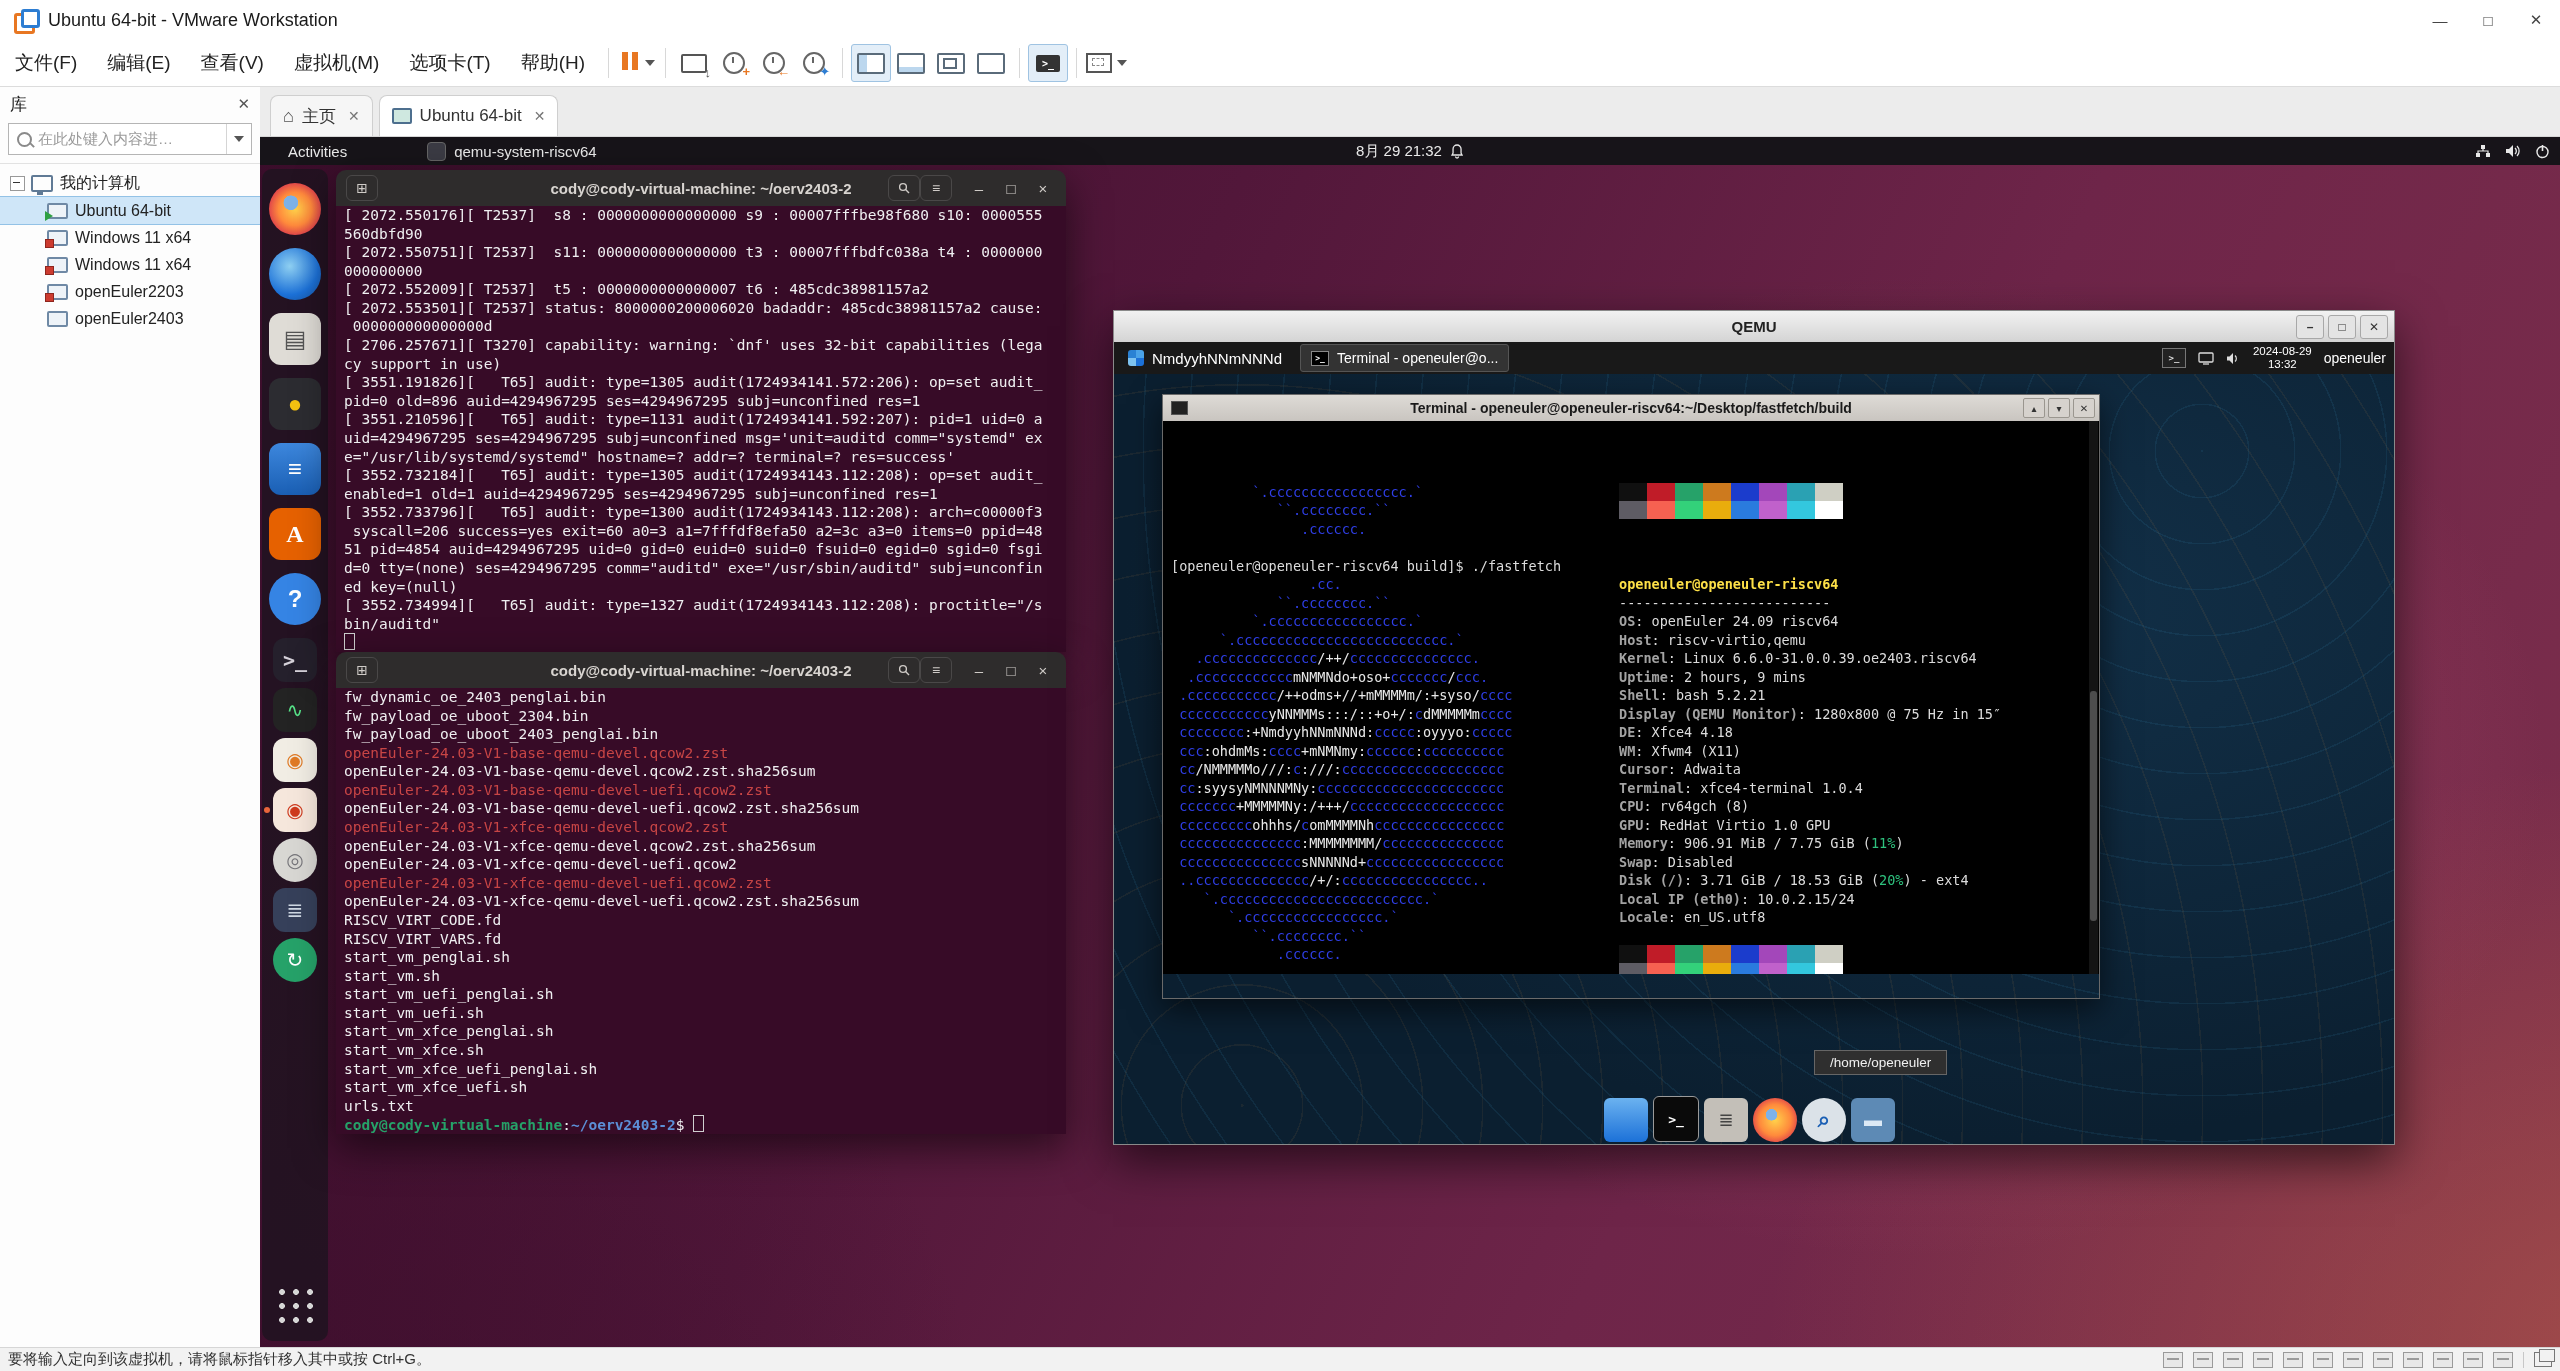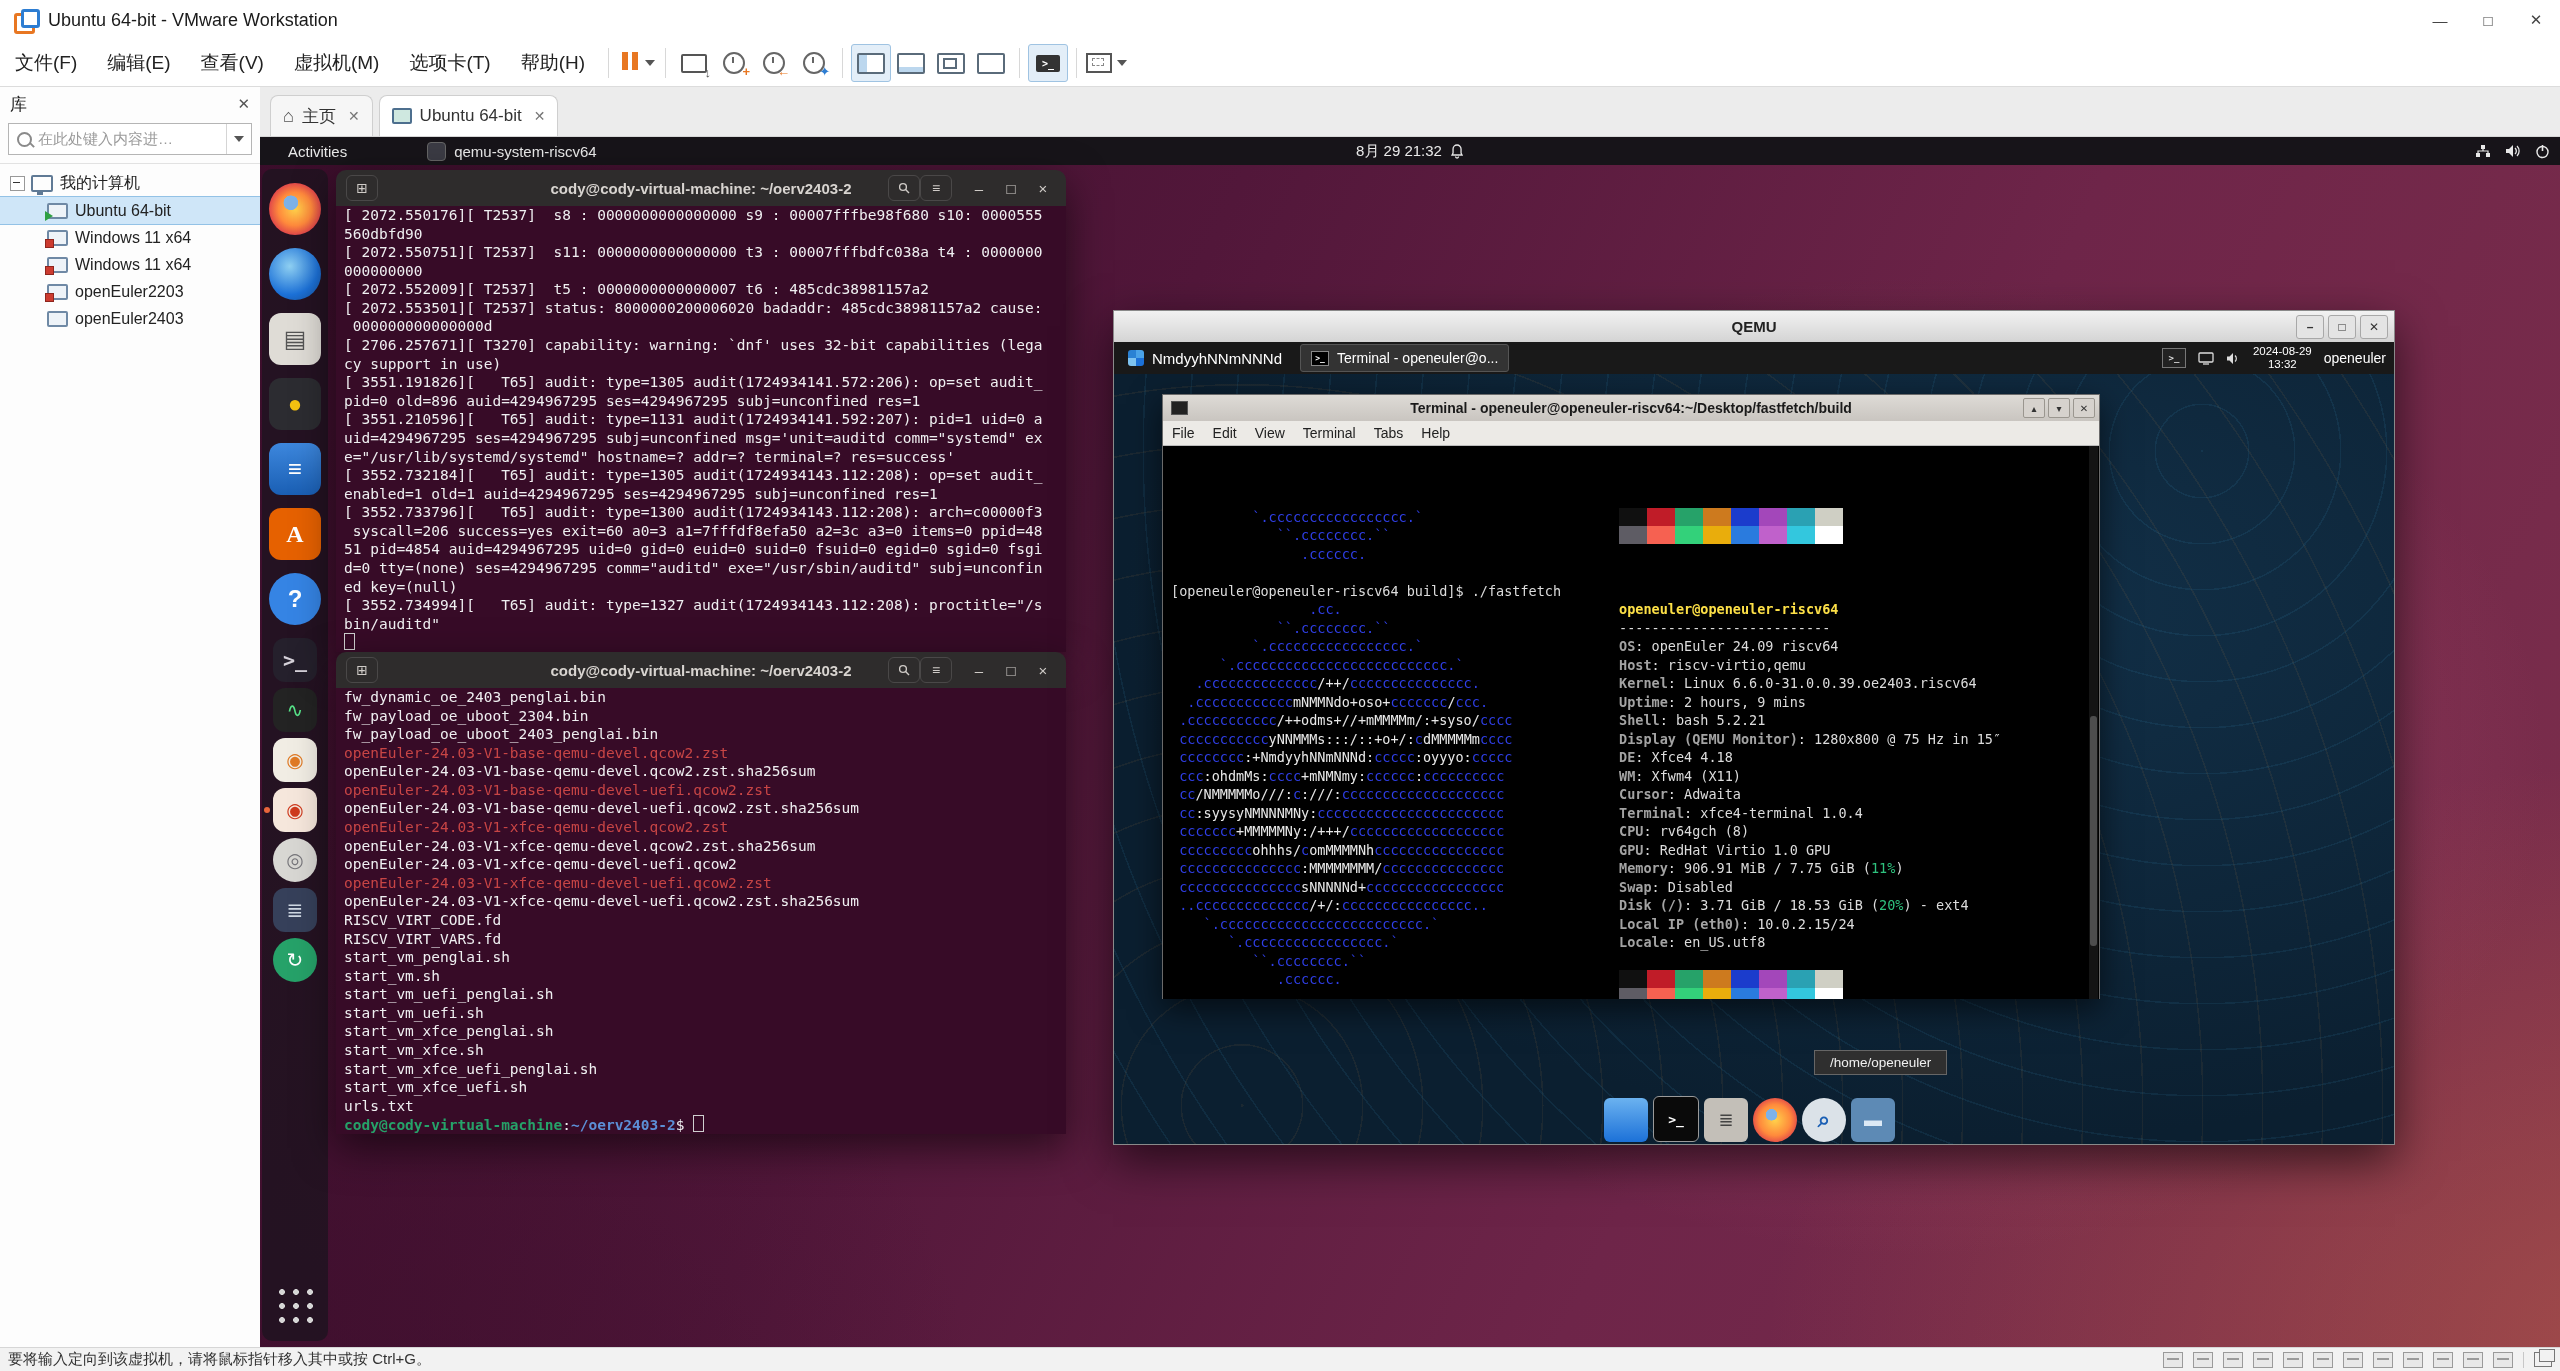--- a/index.html
+++ b/index.html
@@ -446,28 +446,20 @@
         <div class="abs" id="xterm">
           <div id="xterm-title">
             <span class="xtic"></span>
             <span class="xtitle">Terminal - openeuler@openeuler-riscv64:~/Desktop/fastfetch/build</span>
             <span class="xbtns">
               <span class="xbtn">▴</span>
               <span class="xbtn">▾</span>
               <span class="xbtn">✕</span>
             </span>
           </div>
-          <div id="xterm-menu">
-              <span>File</span>
-              <span>Edit</span>
-              <span>View</span>
-              <span>Terminal</span>
-              <span>Tabs</span>
-              <span>Help</span>
-            </div>
           <div id="xterm-body">
             
           <div class="frag-row"><pre class="frag-art" style="margin: 0px; font: inherit;">          `.ccccccccccccccccc.`</pre><div class="palette-row"><div style="background: rgb(16, 16, 16);"></div><div style="background: rgb(192, 28, 40);"></div><div style="background: rgb(38, 162, 105);"></div><div style="background: rgb(205, 122, 30);"></div><div style="background: rgb(27, 60, 204);"></div><div style="background: rgb(163, 71, 186);"></div><div style="background: rgb(42, 161, 179);"></div><div style="background: rgb(207, 207, 196);"></div></div></div><div class="frag-row"><pre class="frag-art" style="margin: 0px; font: inherit;">             ``.cccccccc.``</pre><div class="palette-row"><div style="background: rgb(94, 92, 100);"></div><div style="background: rgb(246, 97, 81);"></div><div style="background: rgb(51, 209, 122);"></div><div style="background: rgb(233, 173, 12);"></div><div style="background: rgb(42, 123, 222);"></div><div style="background: rgb(192, 97, 203);"></div><div style="background: rgb(51, 199, 222);"></div><div style="background: rgb(255, 255, 255);"></div></div></div><div class="frag-row"><pre class="frag-art" style="margin: 0px; font: inherit;">                .cccccc.</pre></div><div class="tline"></div><div class="tline">[openeuler@openeuler-riscv64 build]$ ./fastfetch</div><div id="ff-block"><pre id="ff-art" style="margin: 0px; font: inherit;"><div><span>                 .cc.</span></div><div><span>             ``.cccccccc.``</span></div><div><span>          `.ccccccccccccccccc.`</span></div><div><span>      `.cccccccccccccccccccccccccc.`</span></div><div><span>   .cccccccccccccc</span><span class="w">/++/</span><span>ccccccccccccccc.</span></div><div><span>  .cccccccccccc</span><span class="w">mNMMNdo+oso+</span><span>ccccccc</span><span class="w">/</span><span>ccc.</span></div><div><span> .ccccccccccc</span><span class="w">/++odms+//+mMMMMm/:+syso/</span><span>cccc</span></div><div><span> ccccccccccc</span><span class="w">yNNMMMs:::/::+o+/:</span><span>c</span><span class="w">dMMMMMm</span><span>cccc</span></div><div><span> cccccccc</span><span class="w">:+NmdyyhNNmNNNd:</span><span>ccccc</span><span class="w">:oyyyo:</span><span>ccccc</span></div><div><span> ccc</span><span class="w">:ohdmMs:</span><span>cccc</span><span class="w">+mNMNmy:</span><span>cccccc</span><span class="w">:</span><span>cccccccccc</span></div><div><span> cc</span><span class="w">/NMMMMMo///:</span><span>c</span><span class="w">:///:</span><span>cccccccccccccccccccc</span></div><div><span> cc</span><span class="w">:syysyNMNNNMNy:</span><span>ccccccccccccccccccccccc</span></div><div><span> ccccccc</span><span class="w">+MMMMMNy:/+++/</span><span>ccccccccccccccccccc</span></div><div><span> ccccccccc</span><span class="w">ohhhs/</span><span>c</span><span class="w">omMMMMNh</span><span>cccccccccccccccc</span></div><div><span> ccccccccccccccc</span><span class="w">:MMMMMMMM/</span><span>ccccccccccccccc</span></div><div><span> ccccccccccccccc</span><span class="w">sNNNNNd+</span><span>ccccccccccccccccc</span></div><div><span> ..cccccccccccccc</span><span class="w">/+/:</span><span>cccccccccccccccc..</span></div><div><span>    `.ccccccccccccccccccccccccc.`</span></div><div><span>       `.ccccccccccccccccc.`</span></div><div><span>          ``.cccccccc.``</span></div><div><span>             .cccccc.</span></div></pre><div><div class="ffline ff-title">openeuler@openeuler-riscv64</div><div class="ffline">--------------------------</div><div class="ffline"><span class="ff-key">OS</span><span>: </span><span>openEuler 24.09 riscv64</span></div><div class="ffline"><span class="ff-key">Host</span><span>: </span><span>riscv-virtio,qemu</span></div><div class="ffline"><span class="ff-key">Kernel</span><span>: </span><span>Linux 6.6.0-31.0.0.39.oe2403.riscv64</span></div><div class="ffline"><span class="ff-key">Uptime</span><span>: </span><span>2 hours, 9 mins</span></div><div class="ffline"><span class="ff-key">Shell</span><span>: </span><span>bash 5.2.21</span></div><div class="ffline"><span class="ff-key">Display (QEMU Monitor)</span><span>: </span><span>1280x800 @ 75 Hz in 15″</span></div><div class="ffline"><span class="ff-key">DE</span><span>: </span><span>Xfce4 4.18</span></div><div class="ffline"><span class="ff-key">WM</span><span>: </span><span>Xfwm4 (X11)</span></div><div class="ffline"><span class="ff-key">Cursor</span><span>: </span><span>Adwaita</span></div><div class="ffline"><span class="ff-key">Terminal</span><span>: </span><span>xfce4-terminal 1.0.4</span></div><div class="ffline"><span class="ff-key">CPU</span><span>: </span><span>rv64gch (8)</span></div><div class="ffline"><span class="ff-key">GPU</span><span>: </span><span>RedHat Virtio 1.0 GPU</span></div><div class="ffline"><span class="ff-key">Memory</span><span>: </span><span>906.91 MiB / 7.75 GiB (</span><span class="ff-green">11%</span><span>)</span></div><div class="ffline"><span class="ff-key">Swap</span><span>: </span><span>Disabled</span></div><div class="ffline"><span class="ff-key">Disk (/)</span><span>: </span><span>3.71 GiB / 18.53 GiB (</span><span class="ff-green">20%</span><span>) - ext4</span></div><div class="ffline"><span class="ff-key">Local IP (eth0)</span><span>: </span><span>10.0.2.15/24</span></div><div class="ffline"><span class="ff-key">Locale</span><span>: </span><span>en_US.utf8</span></div><div class="ffline"></div><div class="palette-row"><div style="background: rgb(16, 16, 16);"></div><div style="background: rgb(192, 28, 40);"></div><div style="background: rgb(38, 162, 105);"></div><div style="background: rgb(205, 122, 30);"></div><div style="background: rgb(27, 60, 204);"></div><div style="background: rgb(163, 71, 186);"></div><div style="background: rgb(42, 161, 179);"></div><div style="background: rgb(207, 207, 196);"></div></div><div class="palette-row"><div style="background: rgb(94, 92, 100);"></div><div style="background: rgb(246, 97, 81);"></div><div style="background: rgb(51, 209, 122);"></div><div style="background: rgb(233, 173, 12);"></div><div style="background: rgb(42, 123, 222);"></div><div style="background: rgb(192, 97, 203);"></div><div style="background: rgb(51, 199, 222);"></div><div style="background: rgb(255, 255, 255);"></div></div></div></div><div id="xscroll"><div class="thumb"></div></div></div>
         </div>
 
         <div id="qdock">
             <div class="qd qd-desktop"></div>
             <div class="qd qd-term">&gt;_</div>
             <div class="qd qd-cabinet">≣</div>
             <div class="qd qd-firefox"></div>

